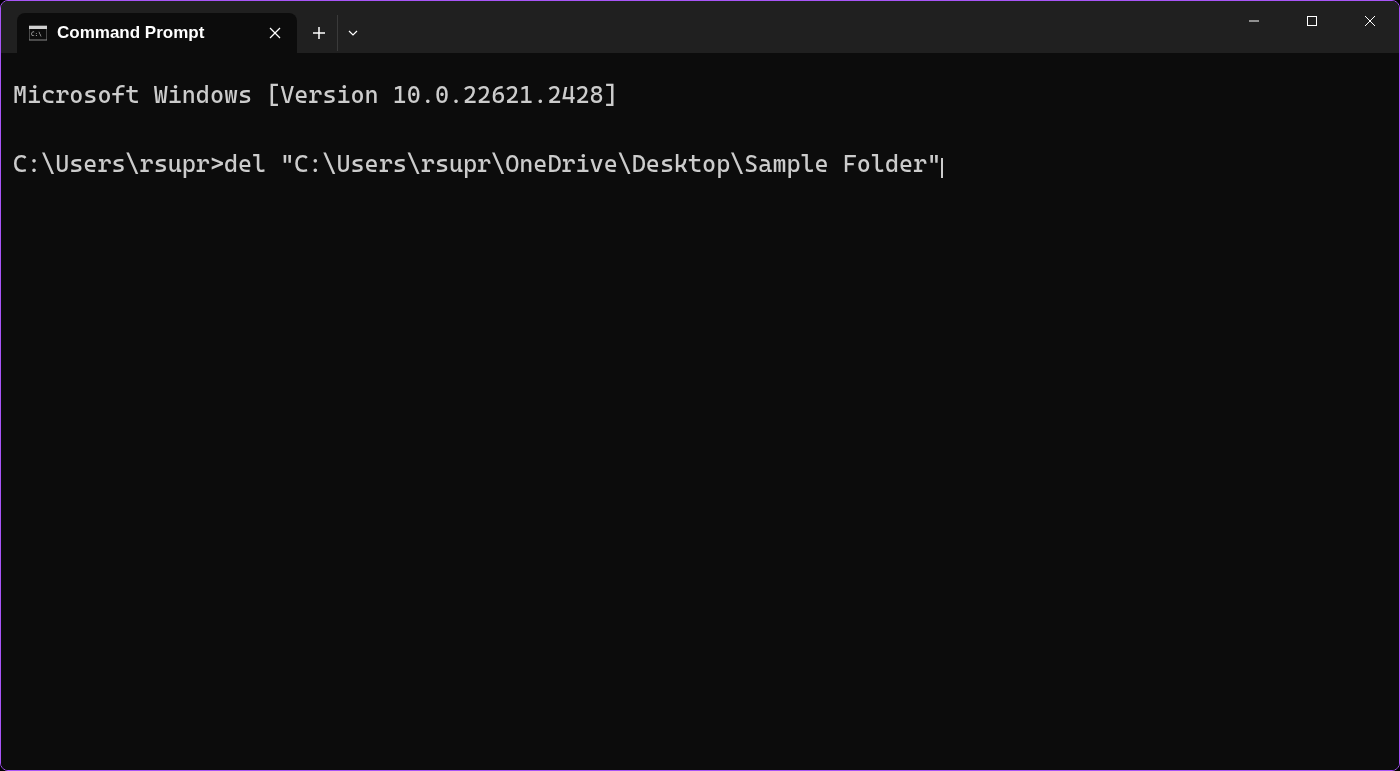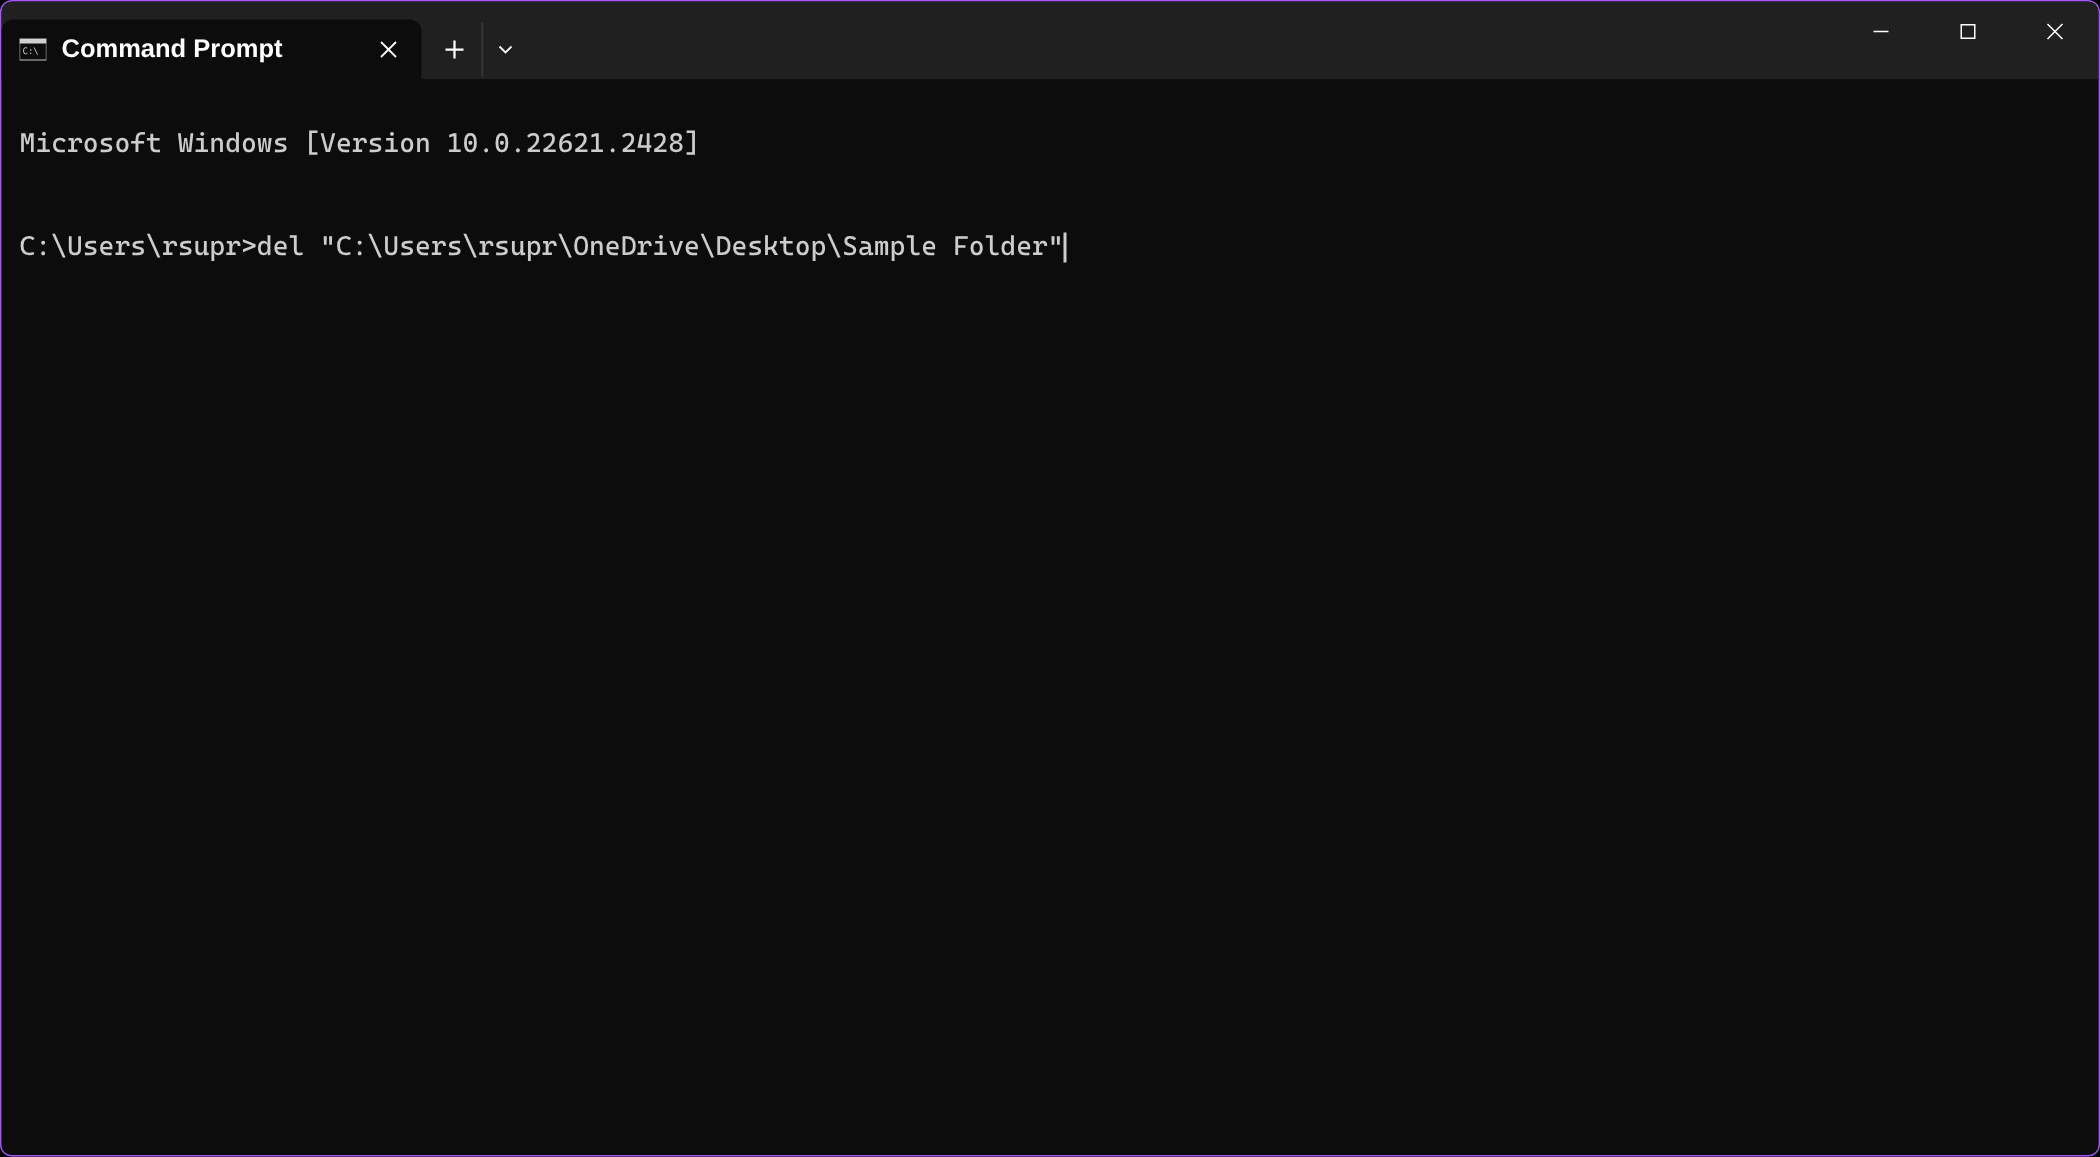--- a/index.html
+++ b/index.html
@@ -14,21 +14,21 @@
       font-family: 'Consolas', 'Cascadia Mono', monospace;
       overflow: hidden;
       border: 1px solid #a855f7;
       border-radius: 8px;
     }
     .titlebar {
       height: 52px;
       background: #202020;
       display: flex;
       align-items: flex-end;
-      padding-left: 0;
+      padding-left: 16px;
       position: relative;
     }
     .tab {
       background: #0c0c0c;
       height: 40px;
       min-width: 280px;
       display: flex;
       align-items: center;
       padding: 0 12px;
       border-radius: 8px 8px 0 0;
@@ -100,21 +100,21 @@
       display: flex;
       align-items: center;
       justify-content: center;
       color: #ffffff;
       cursor: pointer;
     }
     .terminal-area {
       background: #0c0c0c;
       height: calc(100% - 52px);
       padding: 8px 12px;
-      font-size: 18px;
+      font-size: 24px;
       line-height: 23px;
       color: #cccccc;
       white-space: pre;
       font-family: 'Cascadia Mono', 'Consolas', monospace;
       position: relative;
     }
     .terminal-line {
       display: block;
     }
     .cursor {

